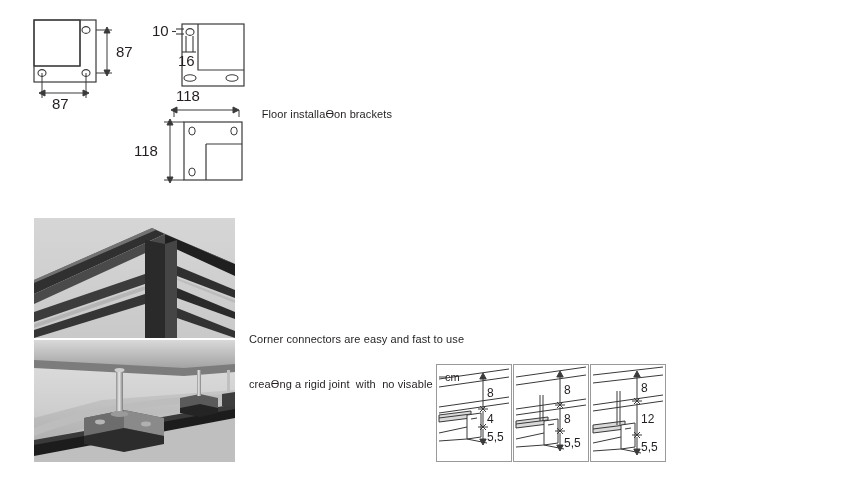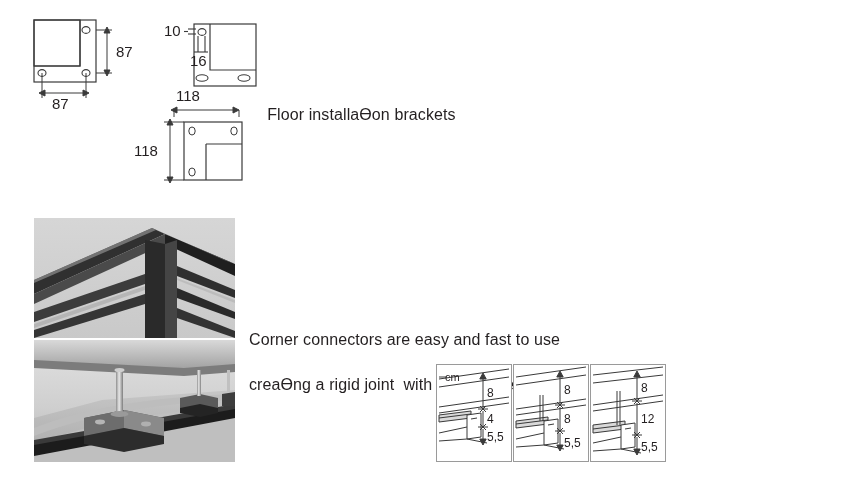--- a/index.html
+++ b/index.html
@@ -18,21 +18,21 @@
   .page {
     position: absolute;
     inset: 0;
     background: #ffffff;
   }
 
   
   .caption {
     position: absolute;
     font-family: "Liberation Sans", sans-serif;
-    font-size: 16px;
+    font-size: 11px;
     line-height: 15px;
     color: #231f20;
     white-space: pre;
     letter-spacing: 0.1px;
   }
   #caption-brackets { left: 249px; top: 92px; }
   #caption-corner   { left: 249px; top: 302px; }
   #caption-sizes    { left: 246px; top: 428px; }
 
   
@@ -93,21 +93,21 @@
         <path d="M14 57 L14 82" fill="none"></path>
         <path d="M58 57 L58 82" fill="none"></path>
         <path d="M16 77 L56 77" fill="none"></path>
         <path d="M11 77 l6 -3 v6 z"></path>
         <path d="M61 77 l-6 -3 v6 z"></path>
       </g>
       <text x="24" y="93" font-family="Liberation Sans, sans-serif" font-size="15" fill="#231f20">87</text>
     </svg>
   </div>
 
-  <div class="draw" id="draw-tr" style="left:164px; top:16px;text-align:right;">
+  <div class="draw" id="draw-tr" style="left:152px; top:16px;text-align:right;">
     <svg width="120" height="92" viewBox="0 0 120 92">
       <g fill="none" stroke="#3a3a3a" stroke-width="1.2">
         <rect x="30" y="8" width="62" height="62"></rect>
         <path d="M46 8 L46 54 L92 54"></path>
       </g>
       <g fill="none" stroke="#3a3a3a" stroke-width="1.1">
         <ellipse cx="38" cy="16" rx="4" ry="3.4"></ellipse>
         <ellipse cx="38" cy="62" rx="6" ry="3.2"></ellipse>
         <ellipse cx="80" cy="62" rx="6" ry="3.2"></ellipse>
       </g>

